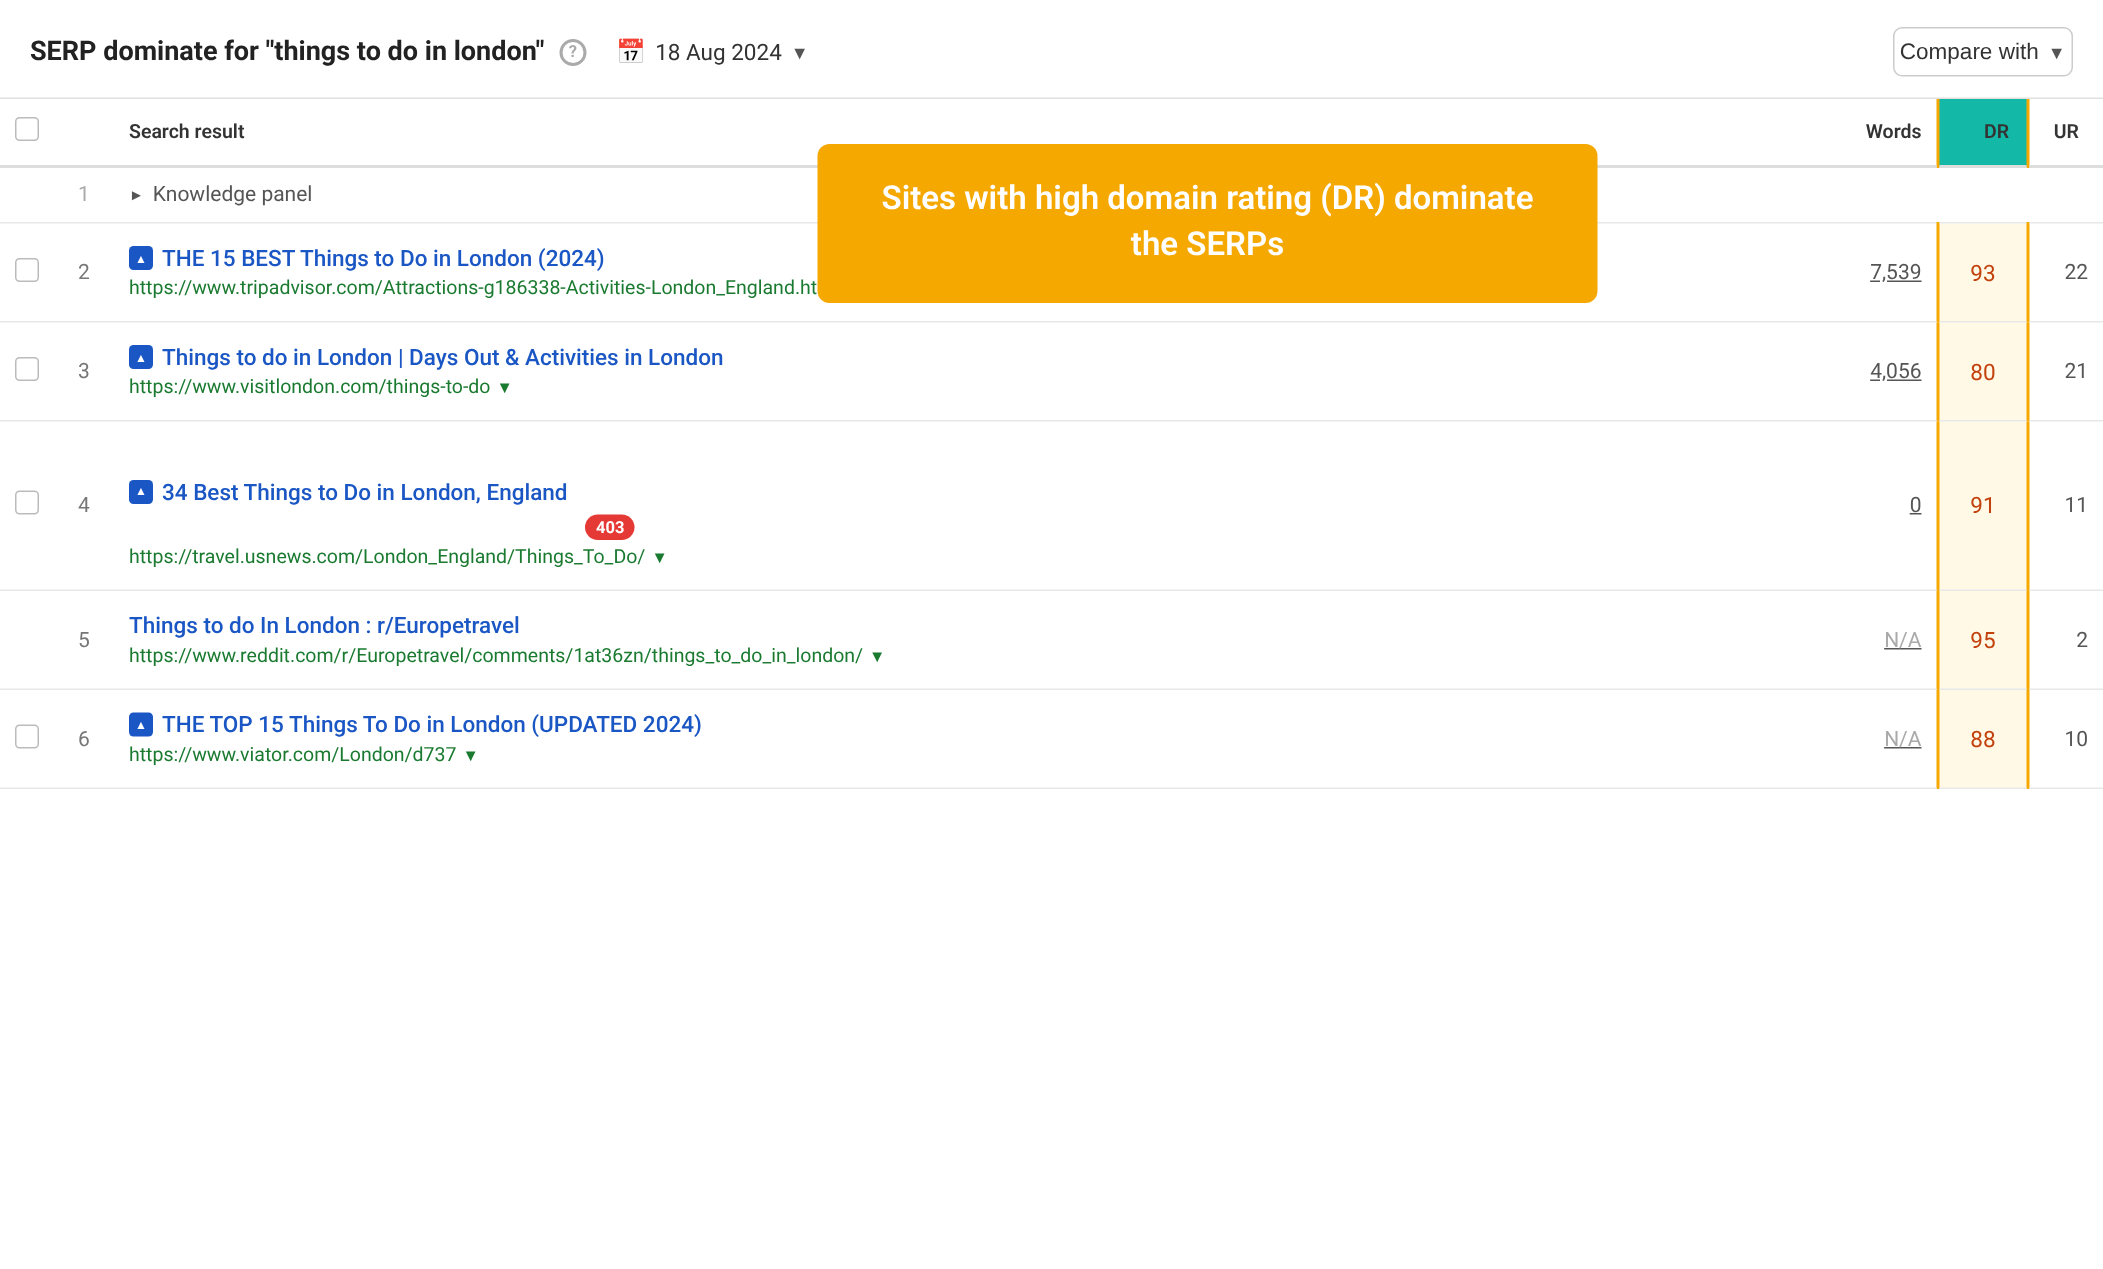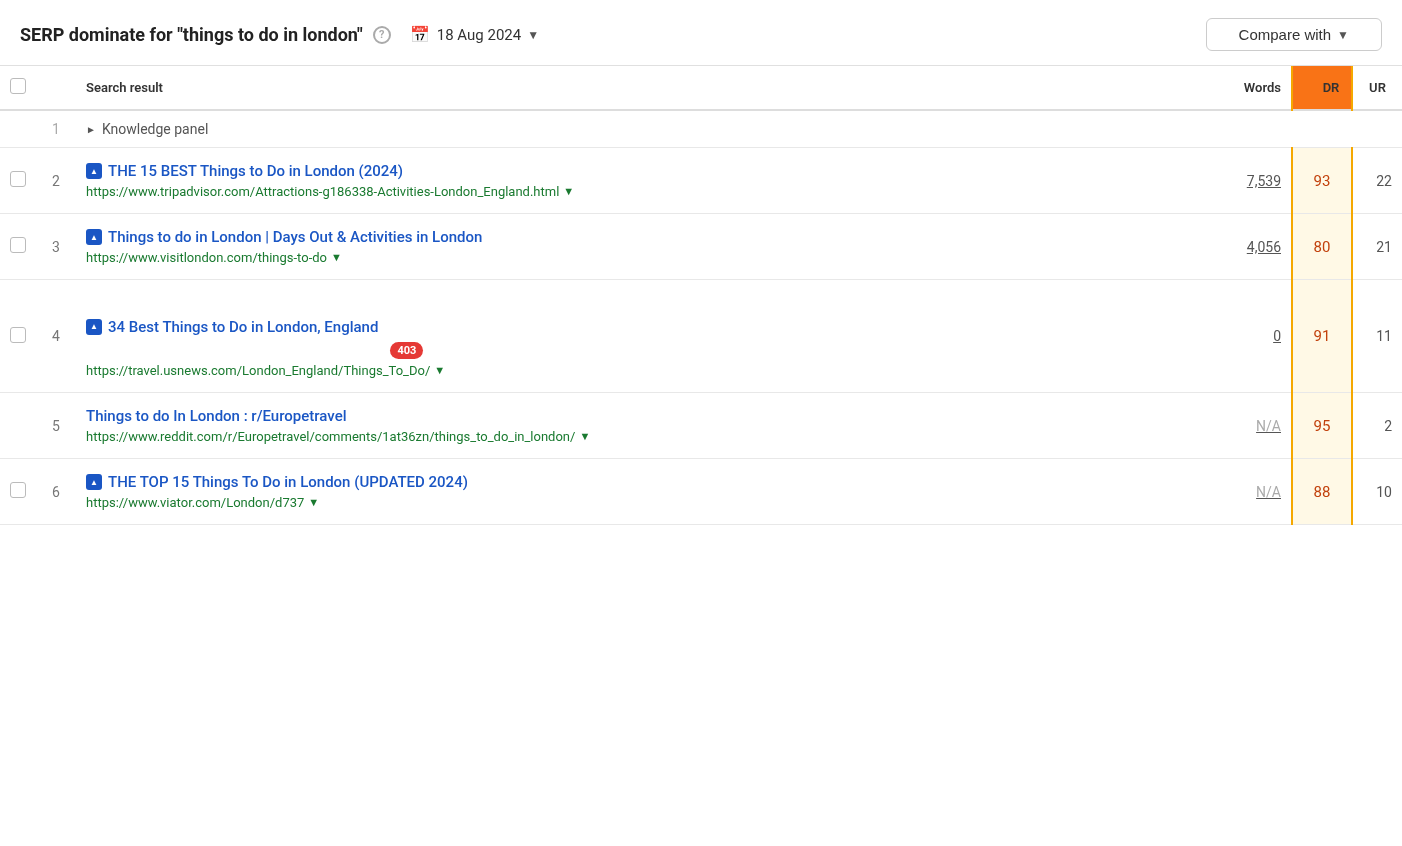--- a/index.html
+++ b/index.html
@@ -60,21 +60,21 @@
 
     .dropdown-arrow {
       font-size: 12px;
       color: #555;
     }
 
     .compare-btn {
       margin-left: auto;
       border: 1.5px solid #ccc;
       border-radius: 6px;
-      padding: 7px 32px;
+      padding: 7px 4px;
       background: #fff;
       font-size: 15px;
       cursor: pointer;
       display: flex;
       align-items: center;
       gap: 6px;
       color: #333;
     }
 
     
@@ -97,21 +97,21 @@
       text-align: left;
       font-weight: 600;
       font-size: 13px;
       color: #333;
       white-space: nowrap;
     }
 
     thead th.col-number { width: 40px; text-align: center; }
     thead th.col-result { }
     thead th.col-words { width: 90px; text-align: right; }
-    thead th.col-dr { width: 60px; text-align: center; background: #f97316; border-left: 2.5px solid #f5a800; border-right: 2.5px solid #f5a800; padding-left: 28px; }
+    thead th.col-dr { width: 60px; text-align: center; background: #14b8a6; border-left: 2.5px solid #f5a800; border-right: 2.5px solid #f5a800; padding-left: 28px; }
     thead th.col-ur { width: 50px; text-align: center; }
 
     tbody tr {
       border-bottom: 1px solid #e8e8e8;
     }
 
     tbody td {
       padding: 14px 10px;
       vertical-align: top;
     }
@@ -252,20 +252,23 @@
     <span class="dropdown-arrow">▼</span>
   </span>
   <button class="compare-btn">
     <span>Compare with</span>
     <span class="dropdown-arrow">▼</span>
   </button>
 </div>
 
 <div class="table-container">
 
+  <div class="callout-box">
+    <span>Sites with high domain rating (DR) dominate the SERPs</span>
+  </div>
 
   <table>
     <thead>
       <tr>
         <th class="col-checkbox">
           <span class="checkbox-custom"></span>
         </th>
         <th class="col-number"></th>
         <th class="col-result">
           <span>Search result</span>

